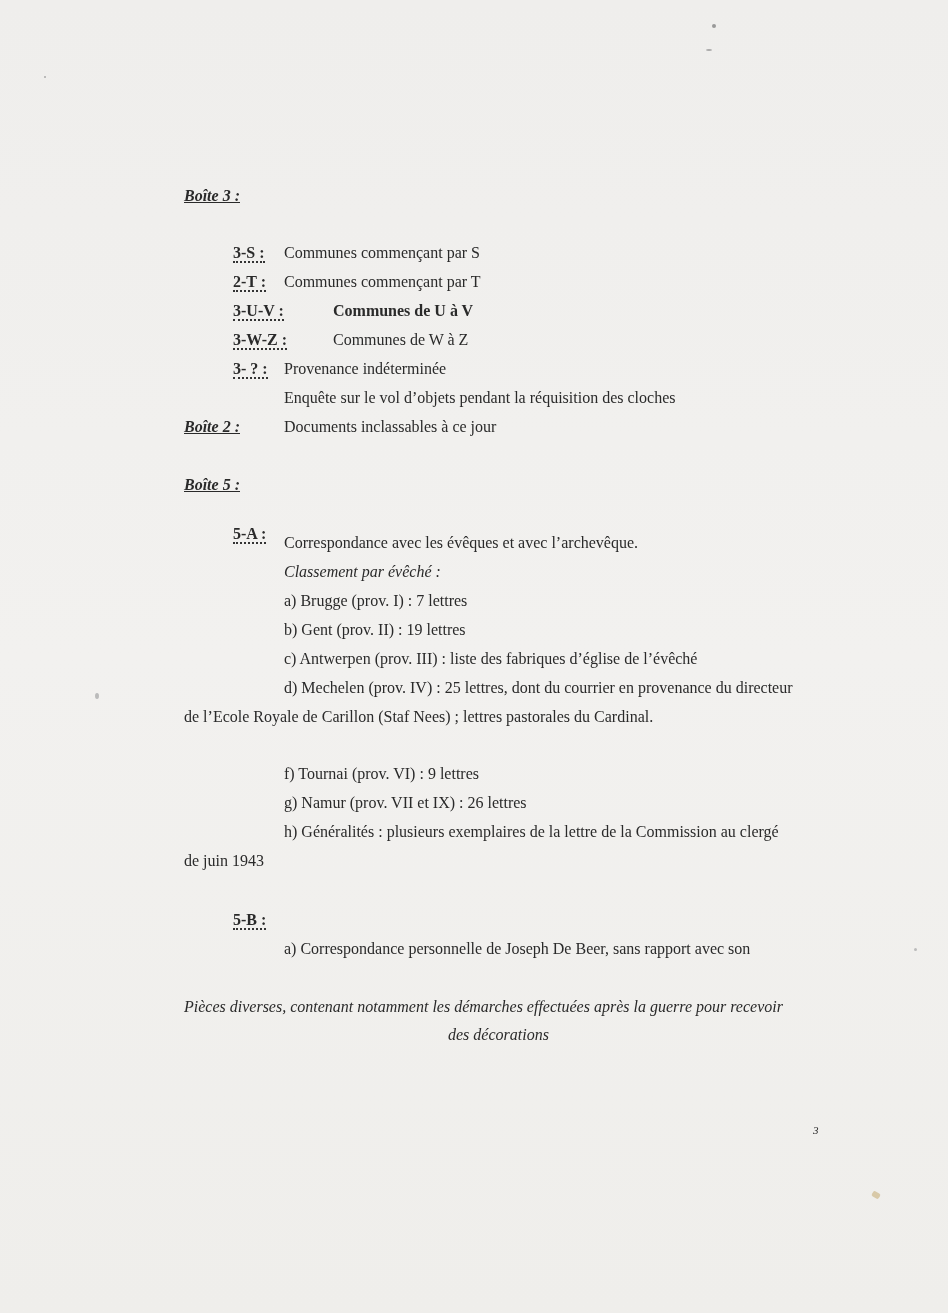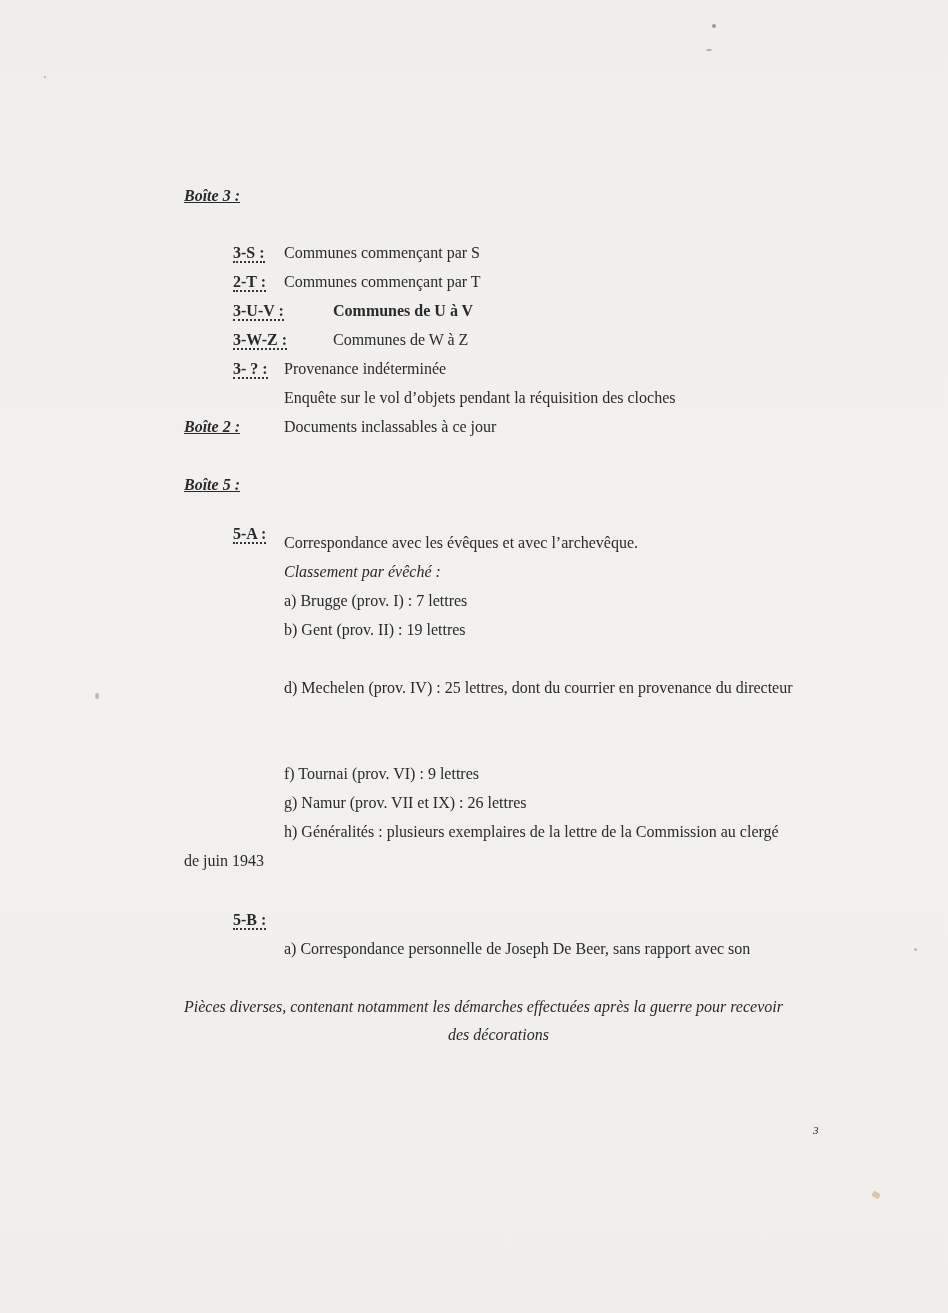--- a/index.html
+++ b/index.html
@@ -49,21 +49,23 @@
   <div class="t" style="left:284px; top:417px;">Documents inclassables à ce jour</div>
 
   <div class="t box-heading" style="left:184px; top:475px;">Boîte 5 :</div>
   <div class="t code" style="left:233px; top:506px;margin-top:20px;">5-A :</div>
 
   <div class="t" style="left:284px; top:533px;">Correspondance avec les évêques et avec l’archevêque.</div>
   <div class="t ital" style="left:284px; top:562px;">Classement par évêché :</div>
 
   <div class="t" style="left:284px; top:591px;">a) Brugge (prov. I) : 7 lettres</div>
   <div class="t" style="left:284px; top:620px;">b) Gent (prov. II) : 19 lettres</div>
+  <div class="t" style="left:284px; top:649px;">c) Antwerpen (prov. III) : liste des fabriques d’église de l’évêché</div>
   <div class="t" style="left:284px; top:678px;">d) Mechelen (prov. IV) : 25 lettres, dont du courrier en provenance du directeur</div>
+  <div class="t" style="left:184px; top:707px;">de l’Ecole Royale de Carillon (Staf Nees) ; lettres pastorales du Cardinal.</div>
   <div class="t" style="left:284px; top:764px;">f) Tournai (prov. VI) : 9 lettres</div>
   <div class="t" style="left:284px; top:793px;">g) Namur (prov. VII et IX) : 26 lettres</div>
   <div class="t" style="left:284px; top:822px;">h) Généralités : plusieurs exemplaires de la lettre de la Commission au clergé</div>
   <div class="t" style="left:184px; top:851px;">de juin 1943</div>
 
   <div class="t code" style="left:233px; top:912px;">5-B :</div>
   <div class="t" style="left:284px; top:939px;">a) Correspondance personnelle de Joseph De Beer, sans rapport avec son</div>
   <div class="t ital" style="left:184px; top:997px;">Pièces diverses, contenant notamment les démarches effectuées après la guerre pour recevoir</div>
   <div class="t ital" style="left:448px; top:1025px;">des décorations</div>
 

